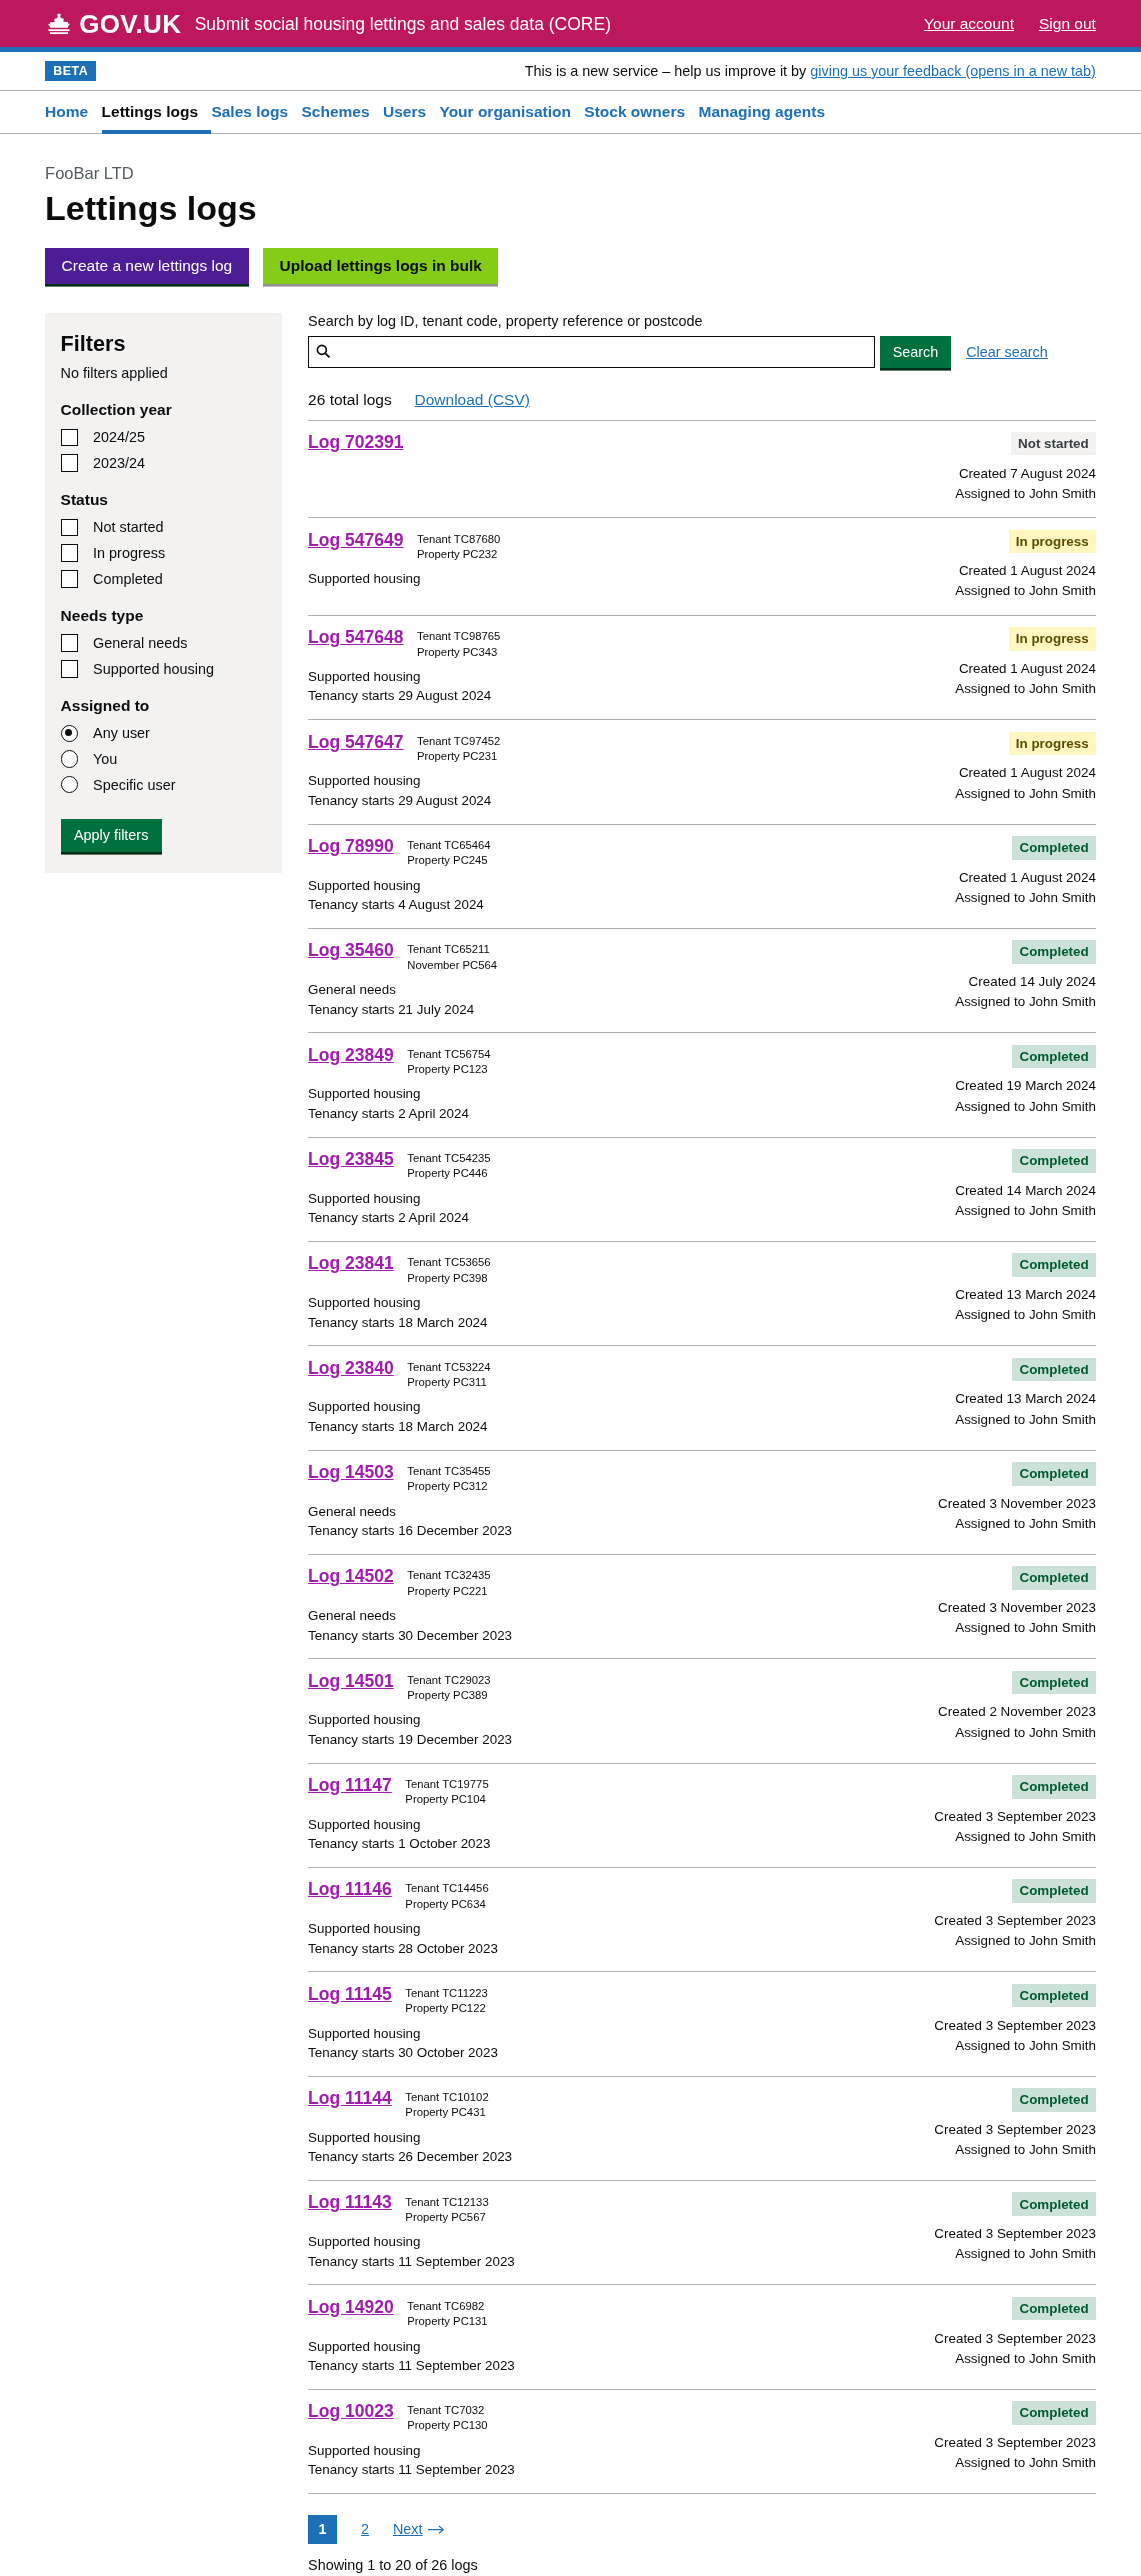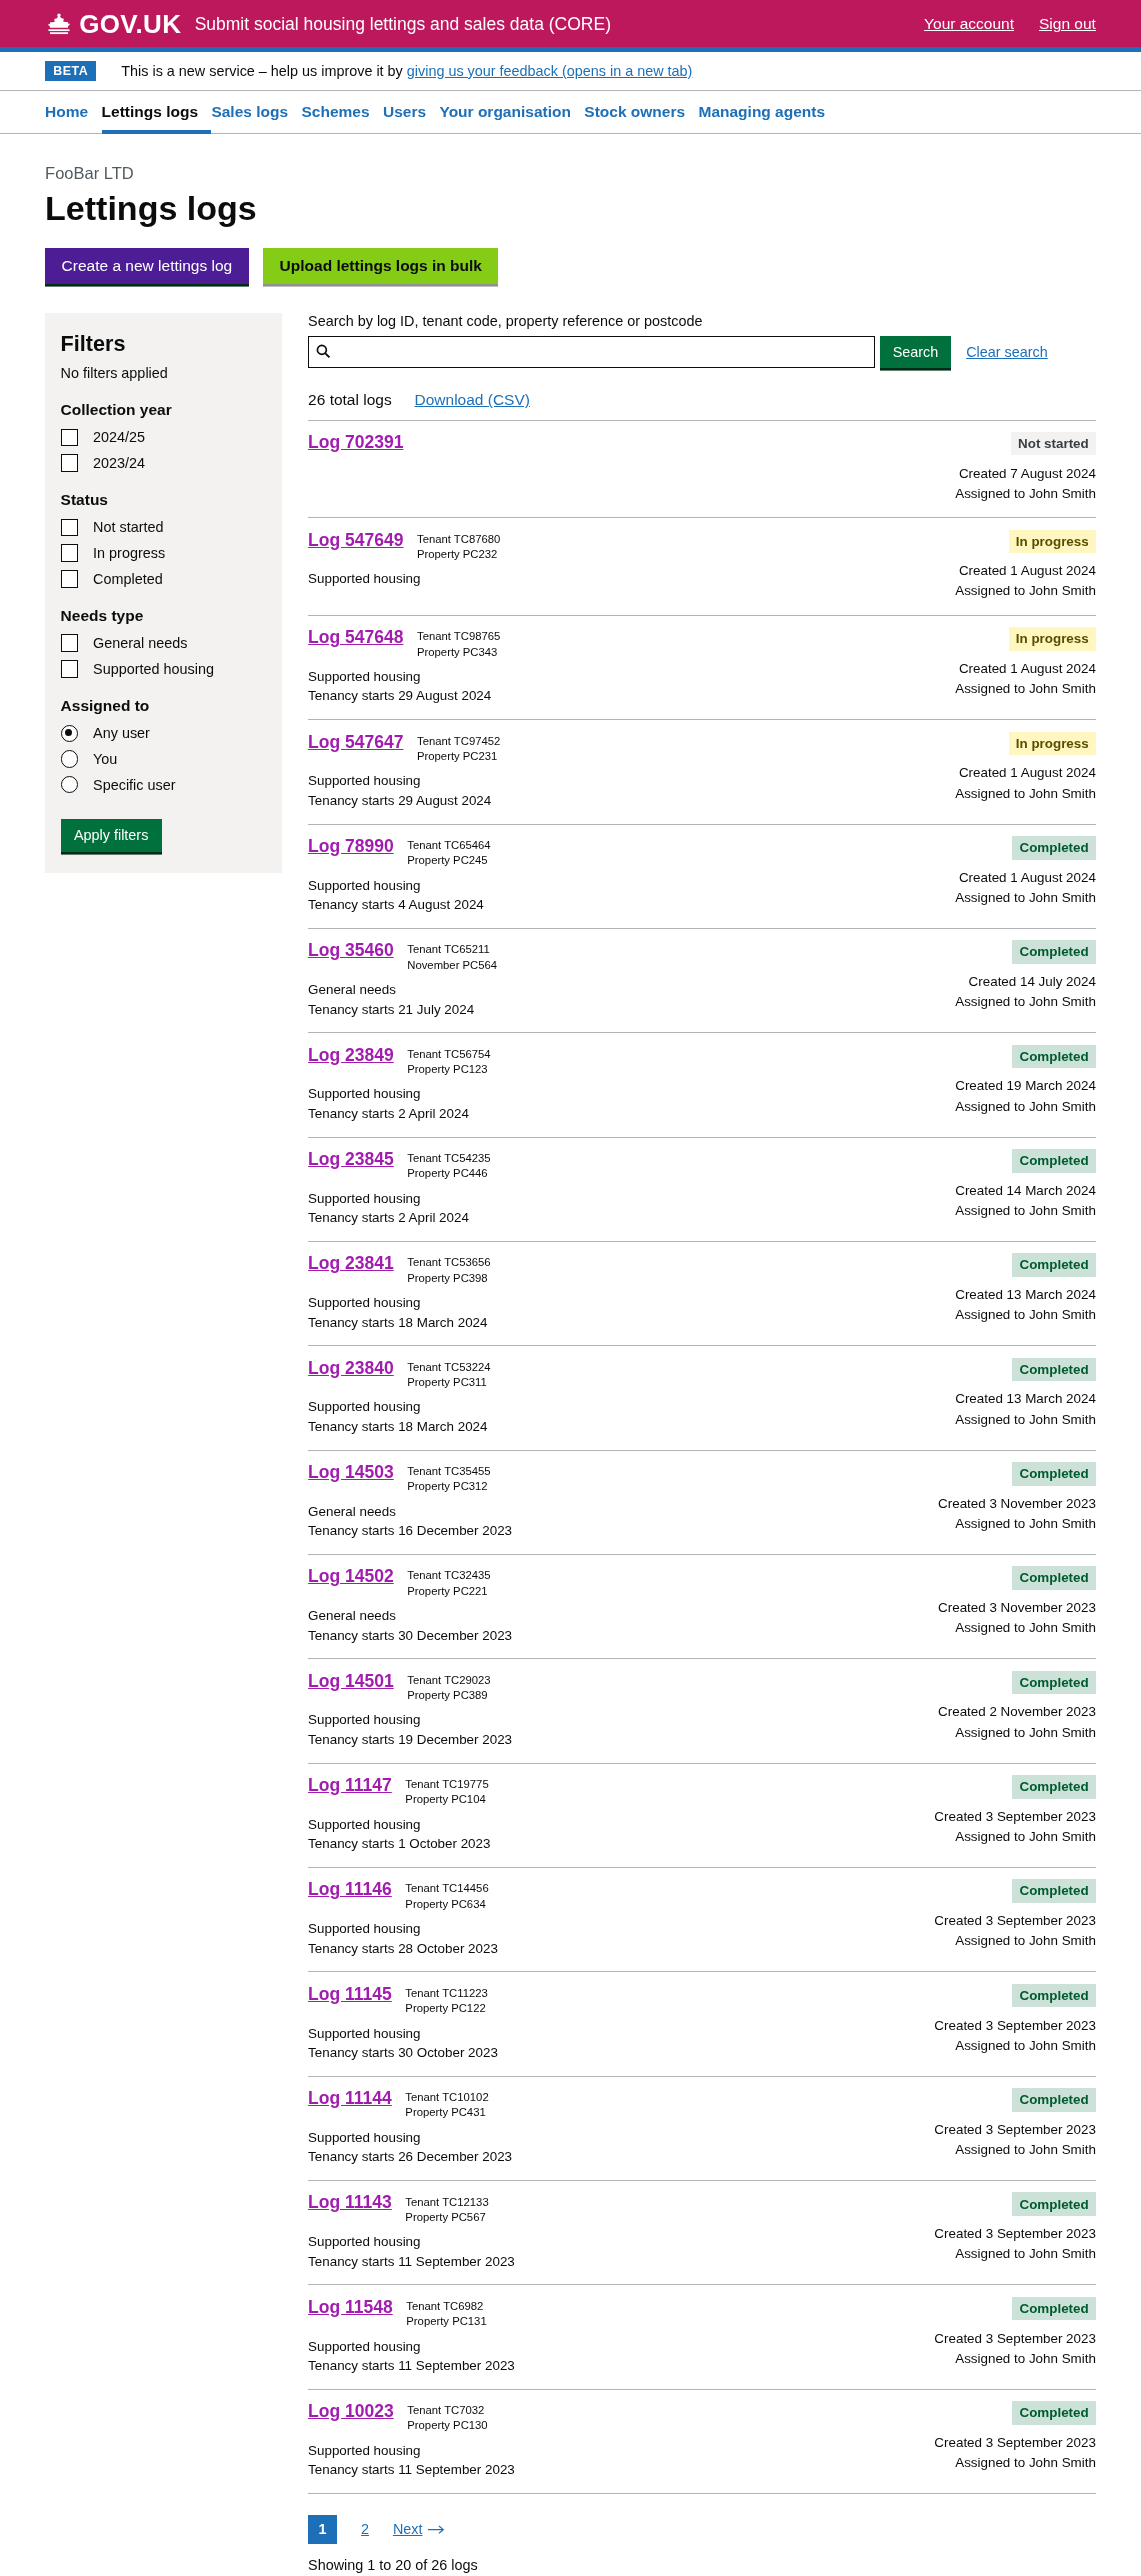--- a/index.html
+++ b/index.html
@@ -63,22 +63,23 @@
   }
 
   
   .phase-banner {
     border-bottom: 0.5px solid #b1b4b6;
     padding: 9.3px 0;
   }
   .phase-inner {
     display: flex;
     align-items: center;
-    gap: 25px;
-    font-size: 14.4px;
+    gap: 12px;
+    font-size: 14.4px;
+    justify-content: space-between;
   }
   .phase-tag {
     background: #1d70b8;
     color: #ffffff;
     font-weight: bold;
     font-size: 12.4px;
     padding: 3.1px 8.2px;
     letter-spacing: 0.5px;
     text-transform: uppercase;
   }
@@ -887,21 +888,21 @@
               <span class="status-badge status-completed">Completed</span>
               <div class="log-dates">
                 <div>Created 3 September 2023</div>
                 <div>Assigned to John Smith</div>
               </div>
             </div>
           </div>
 
           <div class="log-row">
             <div class="log-left">
-              <a class="log-id" href="#">Log 11548</a>
+              <a class="log-id" href="#">Log 14920</a>
               <span class="log-codes">
                 <span>Tenant TC6982</span><br>
                 <span>Property PC131</span>
               </span>
               <div class="log-meta">
                 <span>Supported housing</span><br>
                 <span>Tenancy starts 11 September 2023</span>
               </div>
             </div>
             <div class="log-right">

